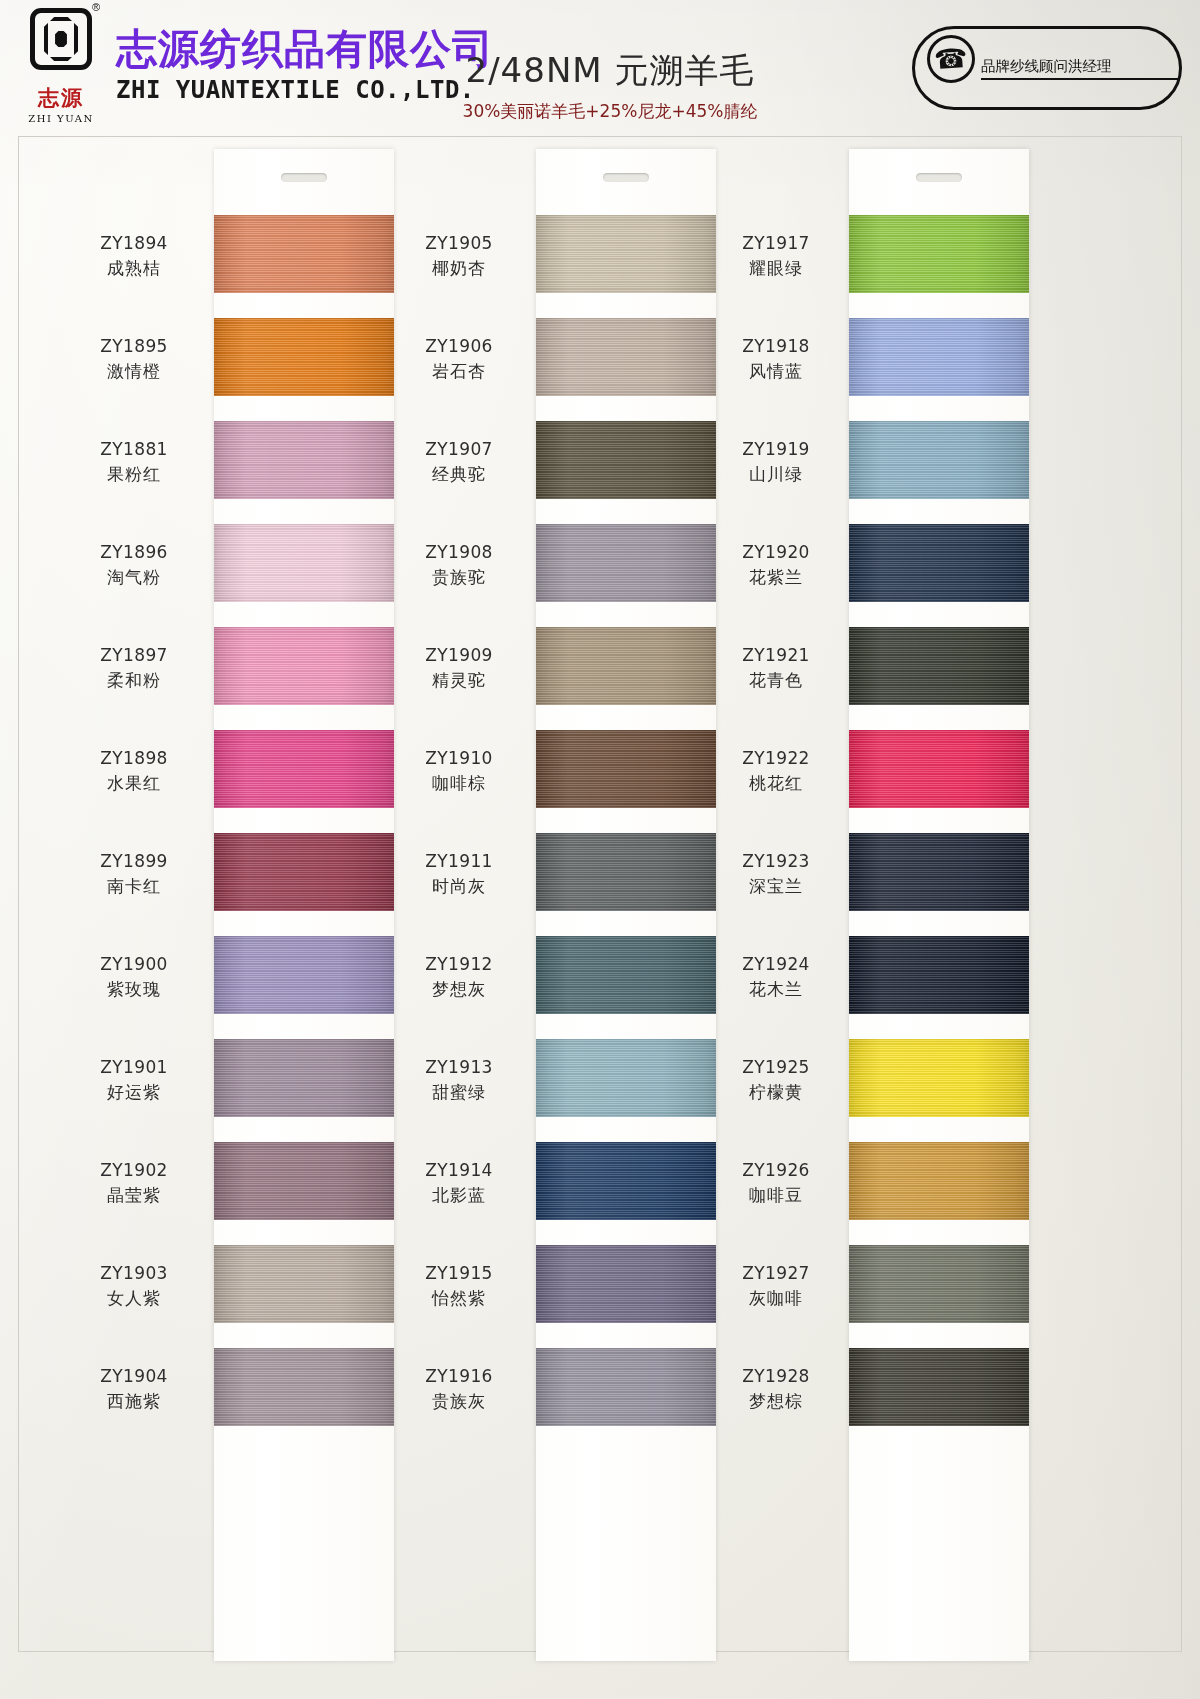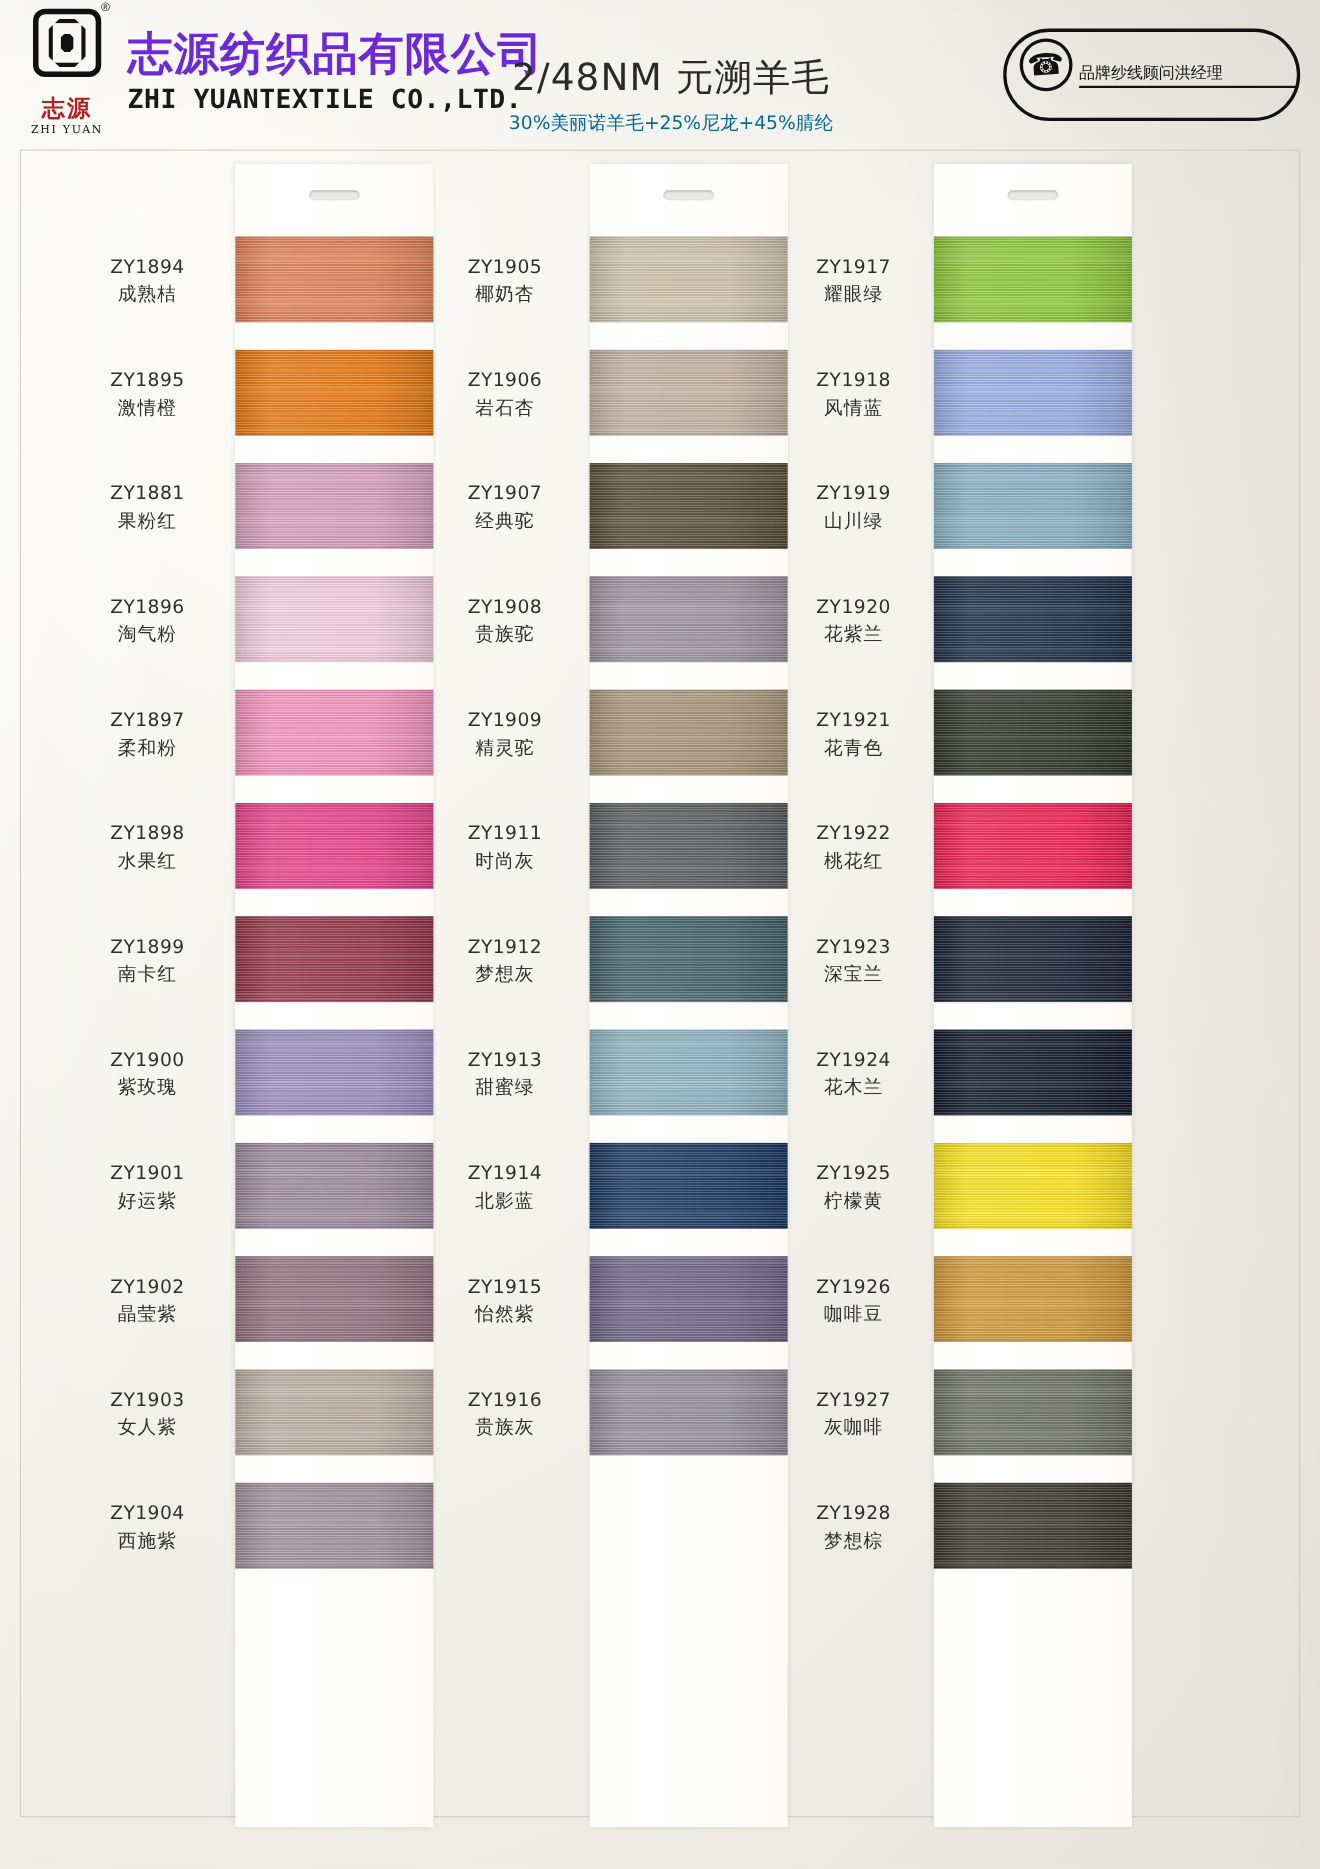--- a/index.html
+++ b/index.html
@@ -77,21 +77,21 @@
   }
 
   .spec {
     position:absolute; left:430px; top:48px; width:360px; text-align:center;
   }
   .spec-title {
     font-size:34px; color:#2a2a2a; letter-spacing:1px; font-weight:400;
     font-family:"DejaVu Sans","Liberation Sans",sans-serif;
   }
   .spec-sub {
-    font-size:17px; color:#0369a1; margin-top:6px; letter-spacing:0px;
+    font-size:17px; color:#7f1d1d; margin-top:6px; letter-spacing:0px;
     font-family:"DejaVu Sans","Liberation Sans",sans-serif;
   }
 
   .contact {
     position:absolute; right:18px; top:26px;
     width:270px; height:84px;
     border:3px solid #111; border-radius:44px;
     display:flex; align-items:center; padding-left:8px;
   }
   .phone-circle {
@@ -345,20 +345,27 @@
           </div>
           <div class="row">
             <div class="label">
               <div class="code">ZY1909</div>
               <div class="name">精灵驼</div>
             </div>
             <div class="swatch" style="background: rgb(168, 149, 122);"></div>
           </div>
           <div class="row">
             <div class="label">
+              <div class="code">ZY1910</div>
+              <div class="name">咖啡棕</div>
+            </div>
+            <div class="swatch" style="background: rgb(107, 74, 53);"></div>
+          </div>
+          <div class="row">
+            <div class="label">
               <div class="code">ZY1911</div>
               <div class="name">时尚灰</div>
             </div>
             <div class="swatch" style="background: rgb(91, 95, 96);"></div>
           </div>
           <div class="row">
             <div class="label">
               <div class="code">ZY1912</div>
               <div class="name">梦想灰</div>
             </div>

